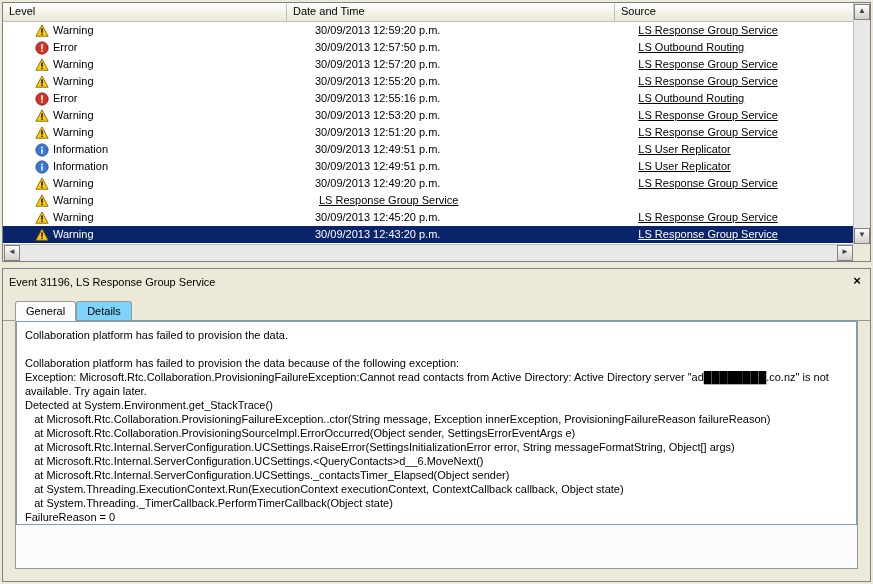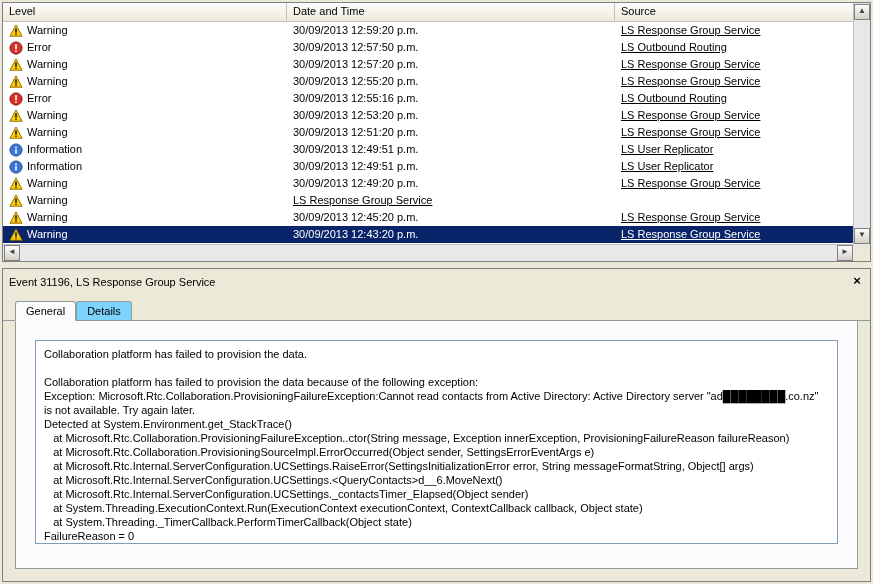--- a/index.html
+++ b/index.html
@@ -48,20 +48,21 @@
   .col-source { width: 241px; }
   .rows {
     overflow: hidden;
     flex: 1;
   }
   .row {
     display: flex;
     height: 17px;
     line-height: 17px;
     font-size: 11px;
+    padding-left: 26px;
   }
   .row .cell {
     padding: 0 6px;
     box-sizing: border-box;
     overflow: hidden;
     white-space: nowrap;
   }
   .row .cell-level { width: 284px; display: flex; align-items: center; }
   .row .cell-date  { width: 328px; }
   .row .cell-source{ width: 241px; text-decoration: underline; }
@@ -181,21 +182,21 @@
     border-bottom: 1px solid #fcfcfe;
     margin-bottom: -1px;
     z-index: 2;
   }
   .tab-page {
     margin: 0 12px 12px 12px;
     border: 1px solid #919b9c;
     border-top: none;
     background: #fcfcfe;
     flex: 1;
-    padding: 19px;
+    padding: 0;
     overflow: hidden;
   }
   .detail-text {
     border: 1px solid #7f9db9;
     background: #fff;
     padding: 6px 8px;
     height: 190px;
     overflow: hidden;
     font-size: 11px;
     line-height: 14px;

